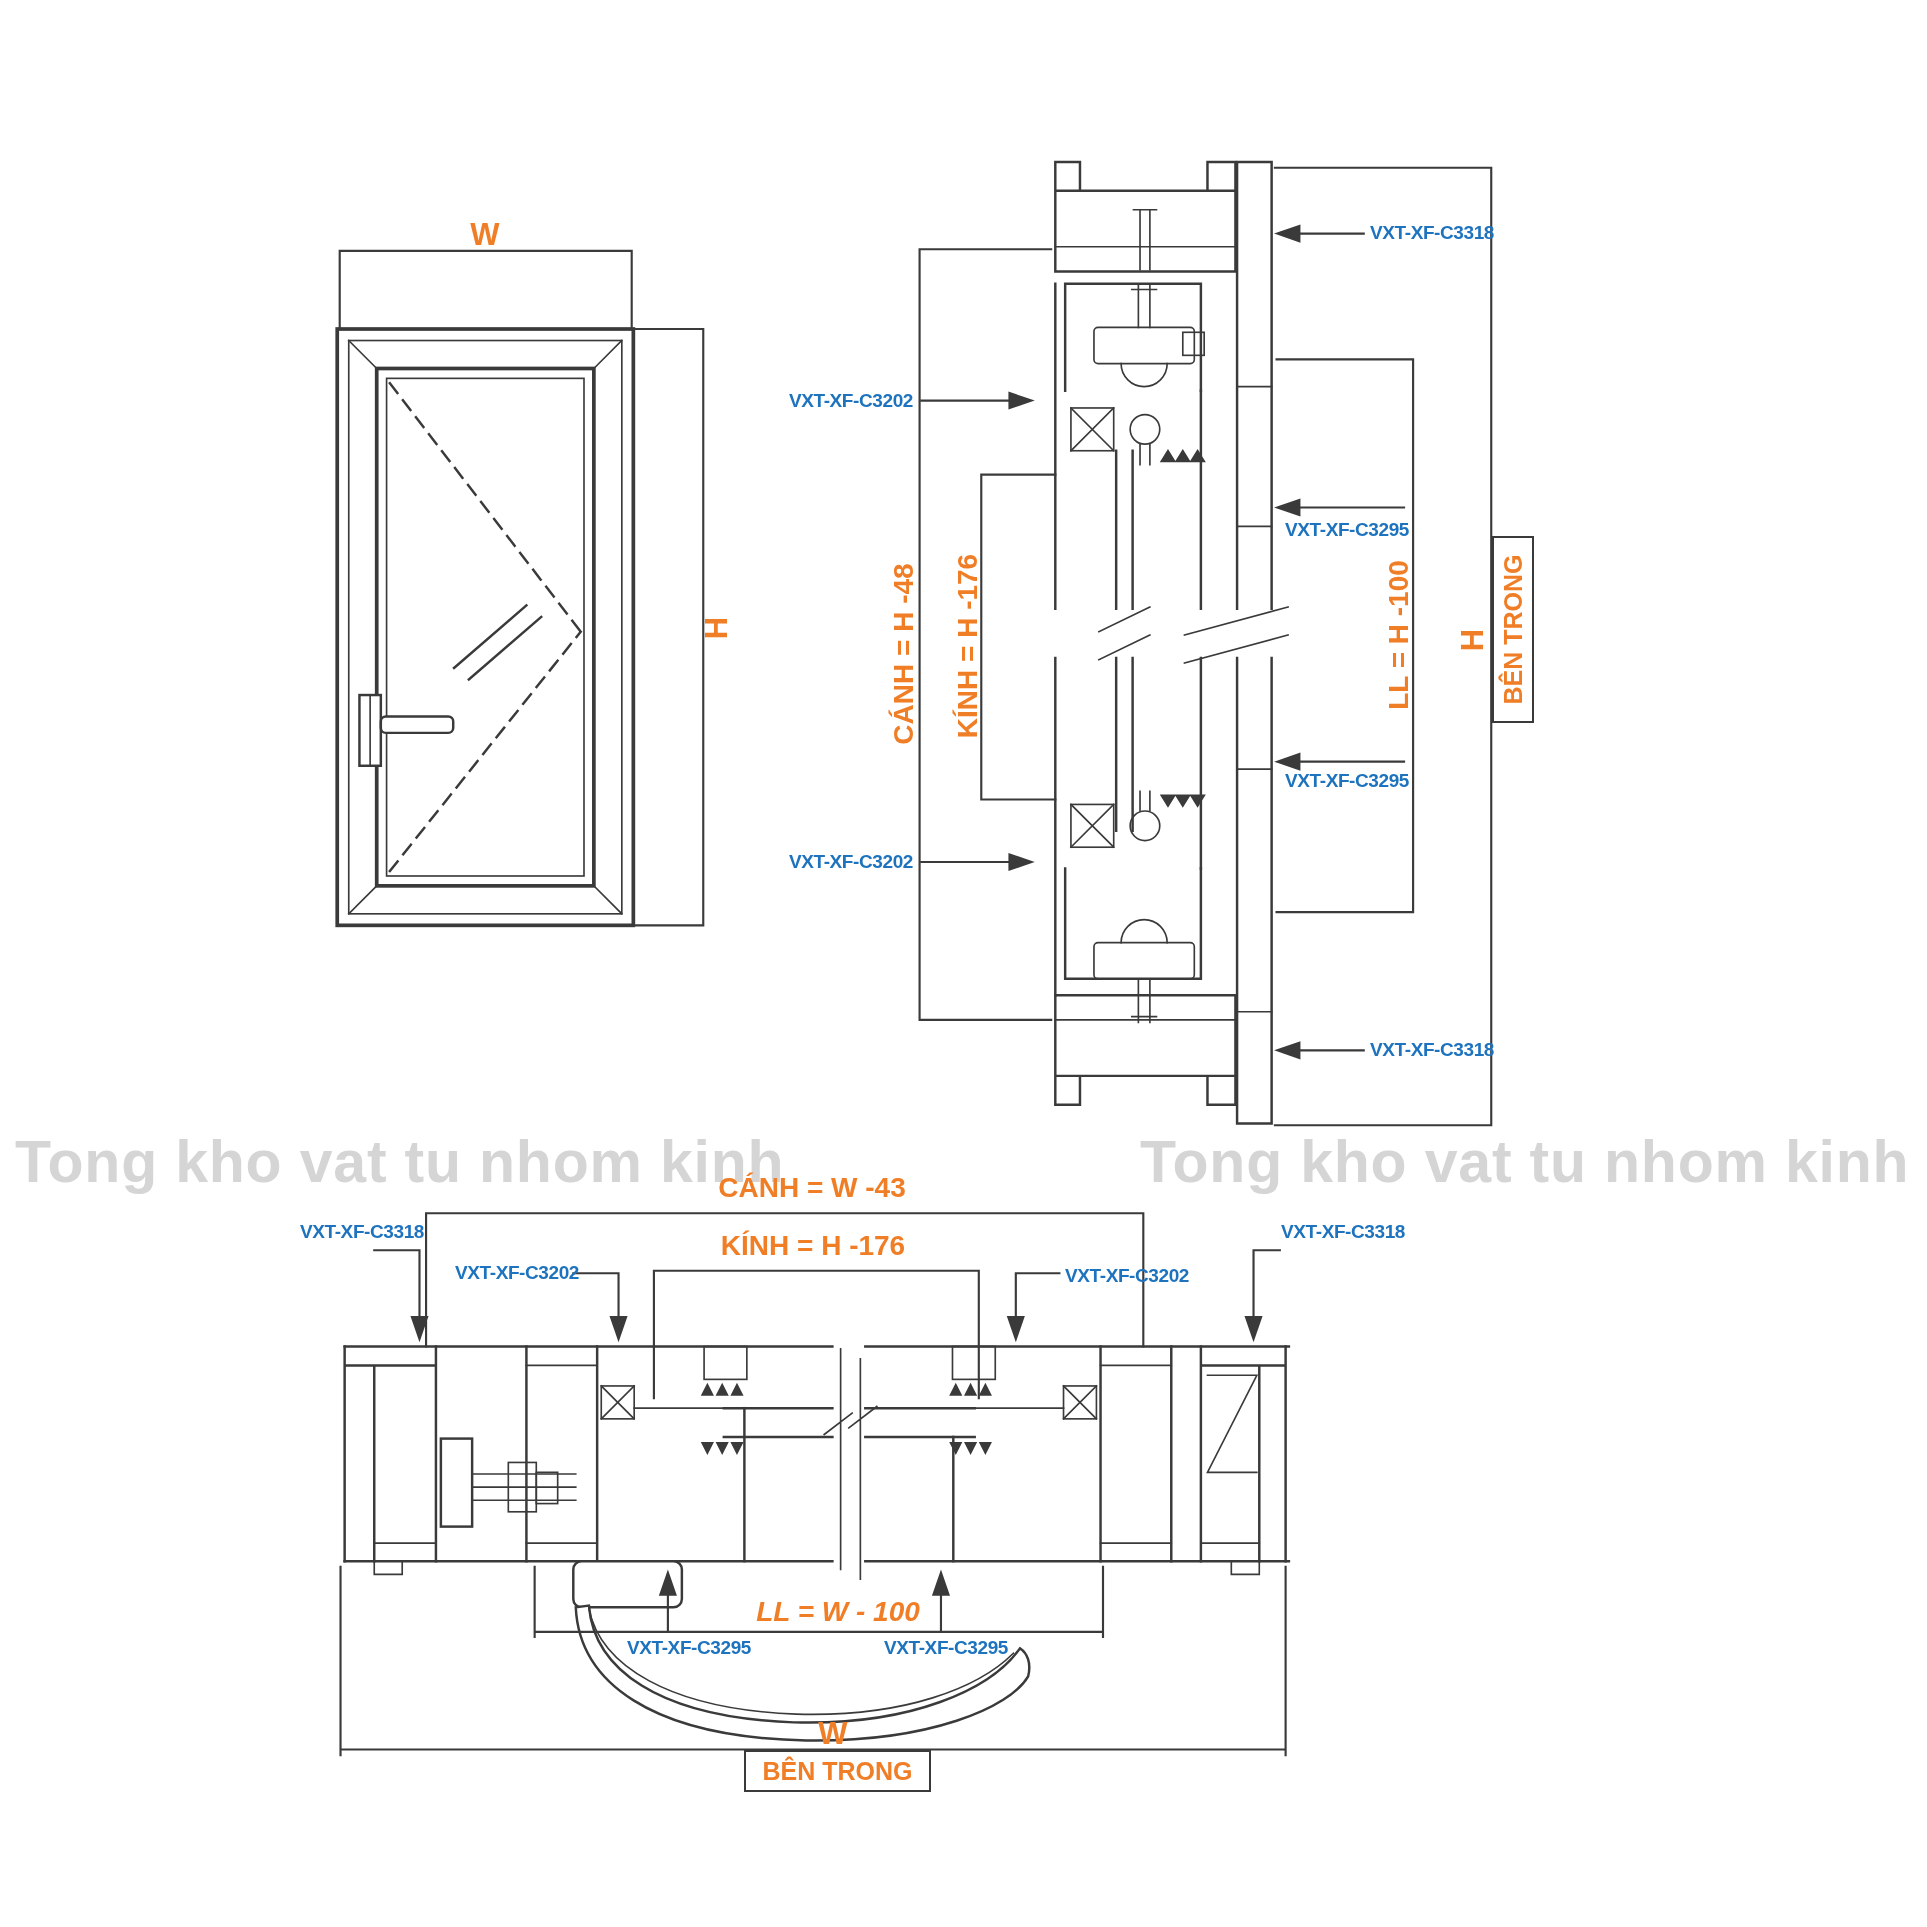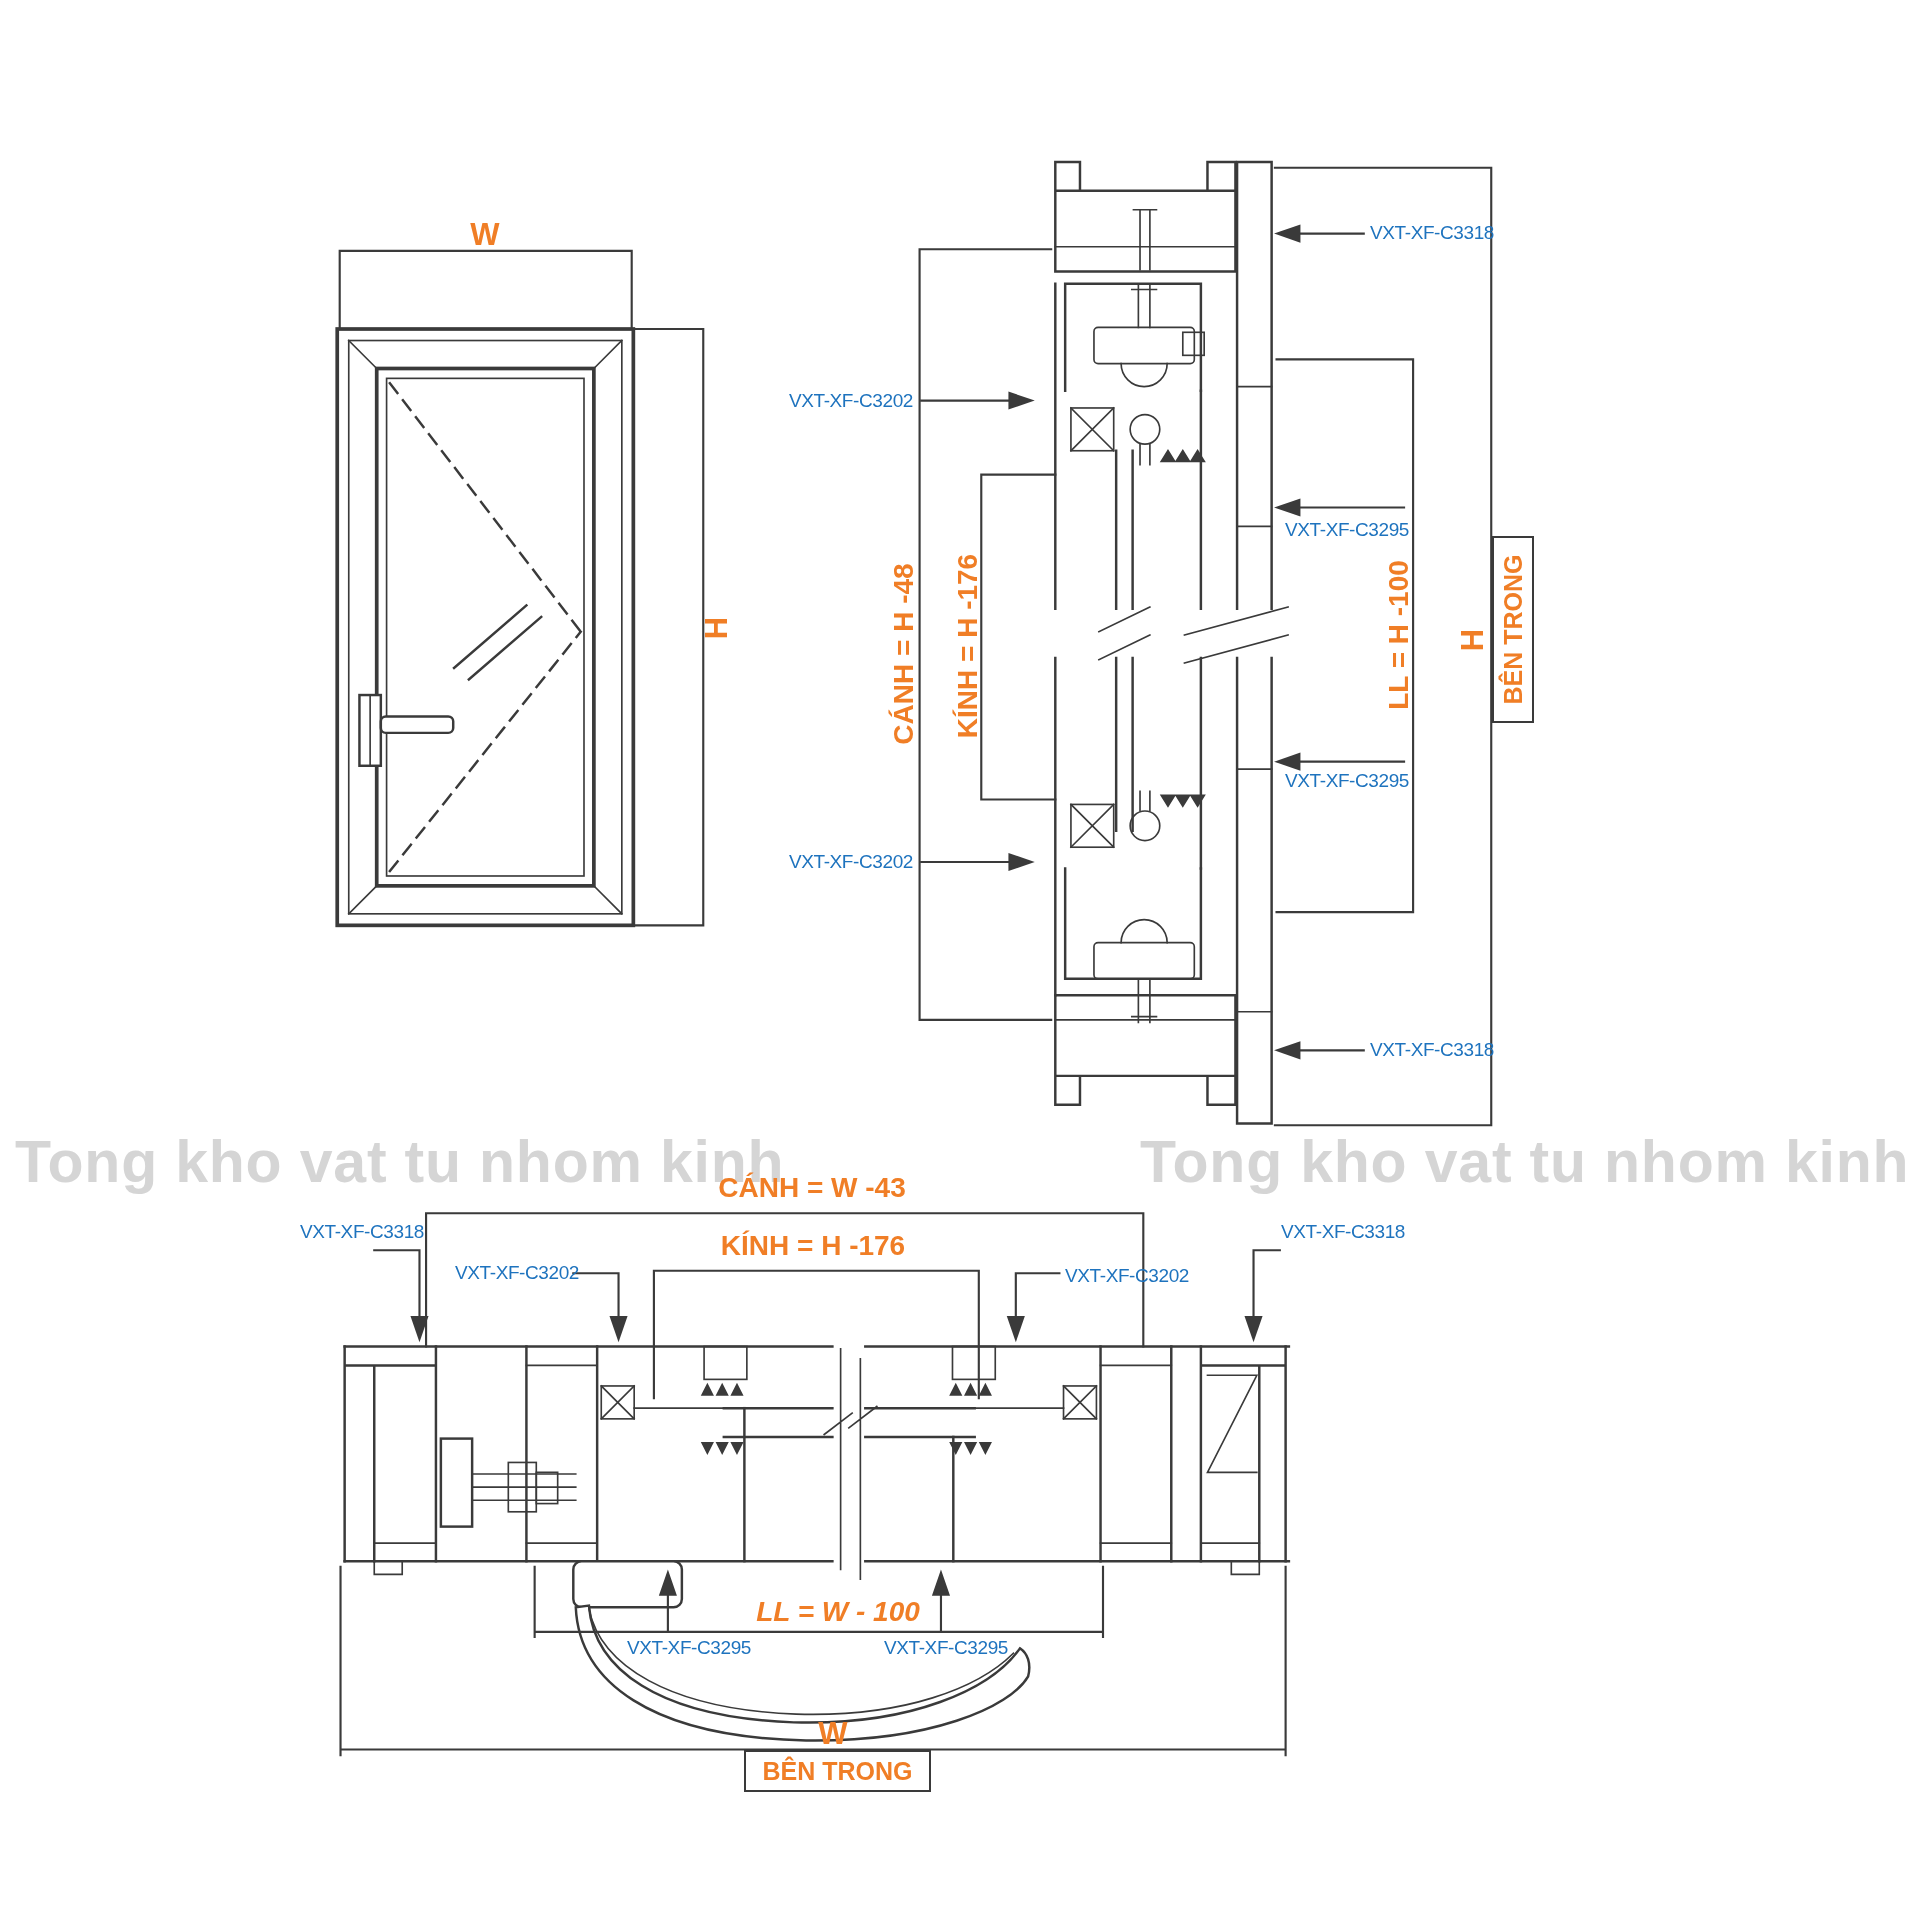--- a/index.html
+++ b/index.html
@@ -15,21 +15,21 @@
       stroke:var(--line);fill:none;stroke-width:3;stroke-linecap:square;}
   svg.art .thick{stroke-width:4.5;}
   svg.art .thin{stroke-width:2;}
   svg.art .dash{stroke-dasharray:15 11;}
   svg.art .dim{stroke-width:2.6;}
   svg.art .fillw{fill:#fff;}
   svg.art .solid{fill:var(--line);stroke:none;}
   .lbl{position:absolute;z-index:3;white-space:nowrap;}
   .dimtxt{color:var(--orange);font-weight:bold;font-size:28px;}
   .dimtxt-sm{color:var(--orange);font-weight:bold;font-size:31px;}
-  .parttxt{color:var(--blue);font-weight:normal;font-size:19px;letter-spacing:-0.4px;}
+  .parttxt{color:var(--blue);font-weight:bold;font-size:19px;letter-spacing:-0.4px;}
   .cc{transform:translate(-50%,-50%);}
   .cy{transform:translateY(-50%);}
   .rot{transform:translate(-50%,-50%) rotate(-90deg);}
   .inside-box{position:absolute;z-index:3;border:2.9px solid var(--line);background:#fff;
       display:flex;align-items:center;justify-content:center;}
   .inside-box span{color:var(--orange);font-weight:bold;font-size:25px;white-space:nowrap;}
   .inside-box.vert span{transform:rotate(-90deg);}
   .ra{text-align:right;}
 </style>
 </head>

